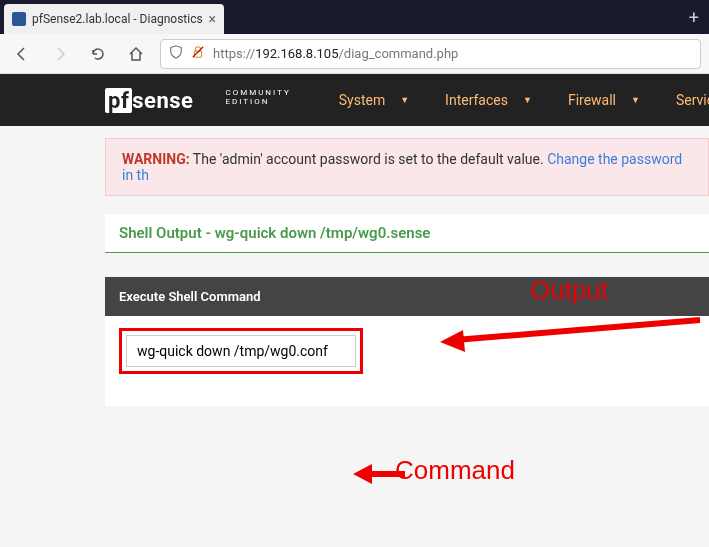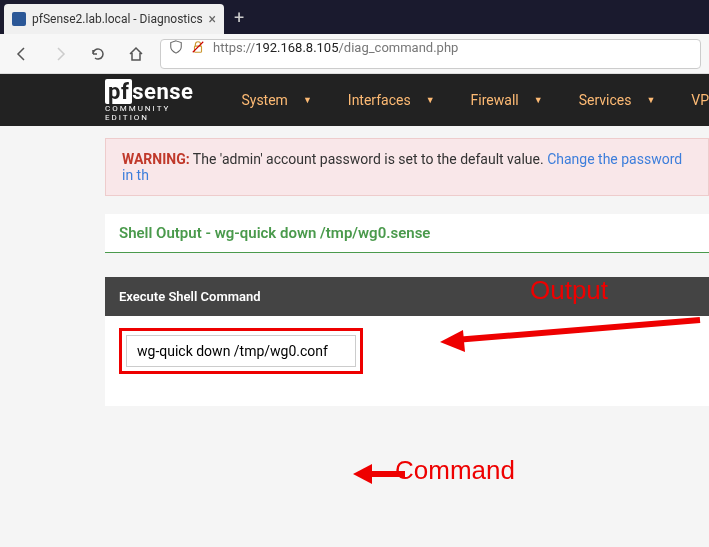--- a/index.html
+++ b/index.html
@@ -1,40 +1,40 @@
 <!DOCTYPE html>
 <html><head>
 <meta charset="utf-8">
 <style>
 * { box-sizing: border-box; margin: 0; padding: 0; }
 body { font-family: -apple-system, BlinkMacSystemFont, "Segoe UI", Roboto, sans-serif; background: #f5f5f5; width: 709px; height: 547px; overflow: hidden; position: relative; }
 
 
-.browser-tabs { background: #1a1a2e; height: 34px; display: flex; align-items: flex-end; }
+.browser-tabs { background: #1a1a2e; height: 34px; display: flex; align-items: flex-end; justify-content: space-between; }
 .tab { background: #f0f0f0; height: 30px; display: flex; align-items: center; padding: 0 8px; border-radius: 4px 4px 0 0; margin-left: 4px; max-width: 220px; gap: 6px; font-size: 12px; }
 .tab-favicon { width: 14px; height: 14px; background: #2b5797; border-radius: 2px; }
 .tab-title { color: #333; white-space: nowrap; overflow: hidden; flex: 1; }
 .tab-close { color: #666; font-size: 14px; cursor: pointer; }
 .new-tab { color: #ccc; padding: 6px 10px; font-size: 18px; }
 
 .browser-toolbar { background: #f7f7f7; height: 40px; display: flex; align-items: center; padding: 0 8px; gap: 10px; border-bottom: 1px solid #ddd; }
 .nav-btn { width: 28px; height: 28px; display: flex; align-items: center; justify-content: center; color: #666; border-radius: 4px; }
 .nav-btn.disabled { color: #bbb; }
-.url-bar { flex: 1; height: 30px; background: #fff; border: 1px solid #ccc; border-radius: 4px; display: flex; padding: 0 8px; gap: 8px; font-size: 13px; }
+.url-bar { flex: 1; height: 30px; background: #fff; border: 1px solid #ccc; border-radius: 4px; display: flex; align-items: center; padding: 0 8px; gap: 8px; font-size: 13px; }
 .url-icon { color: #666; font-size: 13px; }
 .url-lock { color: #3a3; }
 .url-text { color: #777; }
 .url-text .dark { color: #222; }
 
 
 .pfsense-header { background: #222; height: 52px; display: flex; align-items: center; padding: 0 0 0 105px; }
-.pfsense-logo { display: flex; flex-direction: column; margin-right: 30px; }
+.pfsense-logo { display: flex; margin-right: 30px; }
 .pfsense-logo-text { font-size: 22px; font-weight: bold; color: #fff; letter-spacing: 0.5px; }
 .pfsense-logo-text .pf { background: #fff; color: #222; padding: 0 3px; border-radius: 2px; }
-.pfsense-logo-sub { font-size: 8px; color: #fff; letter-spacing: 2px; }
+.pfsense-logo-sub { font-size: 8px; color: #fff; letter-spacing: 2px; margin-left: 32px; }
 .nav-menu { display: flex; gap: 0; }
 .nav-item { color: #fdba74; padding: 10px 18px; font-size: 14px; display: flex; align-items: center; gap: 15px; }
 .nav-item .caret { font-size: 9px; }
 
 
 .content { padding: 0 0 0 105px; }
 .warning-bar { background: #f9e7e9; border: 1px solid #ecc; padding: 12px 16px; margin: 12px 0 2px 0; font-size: 14px; color: #333; }
 .warning-bar .warn-label { color: #c0392b; font-weight: bold; }
 .warning-bar .warn-link { color: #3d7edb; }
 

